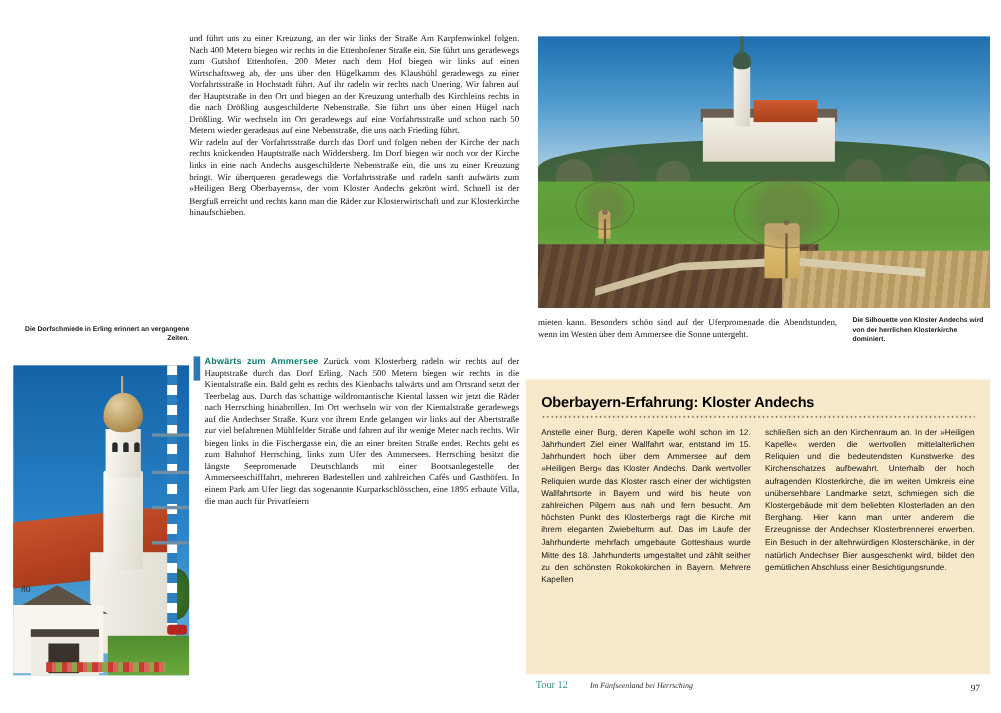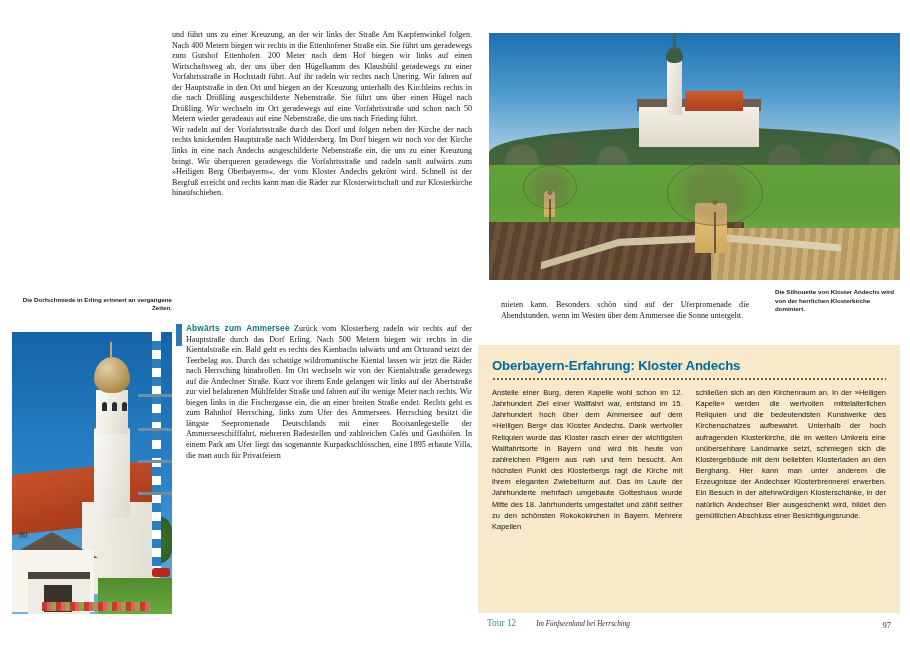--- a/index.html
+++ b/index.html
@@ -318,21 +318,21 @@
     background: #f7e9c9;
   }
   .infobox-inner {
     padding: 13px 14px 0 14px;
   }
   .infobox-title {
     font-family: "Liberation Sans", sans-serif;
     font-weight: bold;
     font-size: 13.2px;
     letter-spacing: -.15px;
-    color: #0369a1;
+    color: #000000;
     margin: 0 0 5px 0;
   }
   .dotted-rule {
     height: 2px;
     background-image: radial-gradient(circle, #7b6a45 0.75px, transparent 0.9px);
     background-size: 4px 2px;
     background-repeat: repeat-x;
     margin-bottom: 7px;
   }
   .infobox-cols {
@@ -440,21 +440,21 @@
     <div class="field-plough"></div>
     <div class="field-stubble"></div>
     <div class="path"></div>
     <div class="shrine" style="left:55px; top:158px; width:11px; height:26px;"></div>
     <div class="shrine" style="left:206px; top:170px; width:32px; height:50px;"></div>
     <div class="bare-tree" style="left:34px; top:132px; width:54px; height:62px;"></div>
     <div class="bare-tree" style="left:178px; top:128px; width:96px; height:92px;"></div>
   </div>
 
   <div class="right-col-top">
-    <p class="body-text" style="margin:12px;">mieten kann. Besonders schön sind auf der Uferpromenade die Abendstunden, wenn im Westen über dem Ammersee die Sonne untergeht.</p>
+    <p class="body-text" style="margin:0;">mieten kann. Besonders schön sind auf der Uferpromenade die Abendstunden, wenn im Westen über dem Ammersee die Sonne untergeht.</p>
   </div>
 
   <div class="caption-andechs">Die Silhouette von Kloster Andechs wird von der herrlichen Klosterkirche dominiert.</div>
 
   <div class="infobox">
     <div class="infobox-inner">
       <h2 class="infobox-title">Oberbayern-Erfahrung: Kloster Andechs</h2>
       <div class="dotted-rule"></div>
       <div class="infobox-cols">
         <div class="infobox-col">Anstelle einer Burg, deren Kapelle wohl schon im 12. Jahrhundert Ziel einer Wallfahrt war, entstand im 15. Jahrhundert hoch über dem Ammersee auf dem »Heiligen Berg« das Kloster Andechs. Dank wertvoller Reliquien wurde das Kloster rasch einer der wichtigsten Wallfahrtsorte in Bayern und wird bis heute von zahlreichen Pilgern aus nah und fern besucht. Am höchsten Punkt des Klosterbergs ragt die Kirche mit ihrem eleganten Zwiebelturm auf. Das im Laufe der Jahrhunderte mehrfach umgebaute Gotteshaus wurde Mitte des 18. Jahrhunderts umgestaltet und zählt seither zu den schönsten Rokokokirchen in Bayern. Mehrere Kapellen</div>

